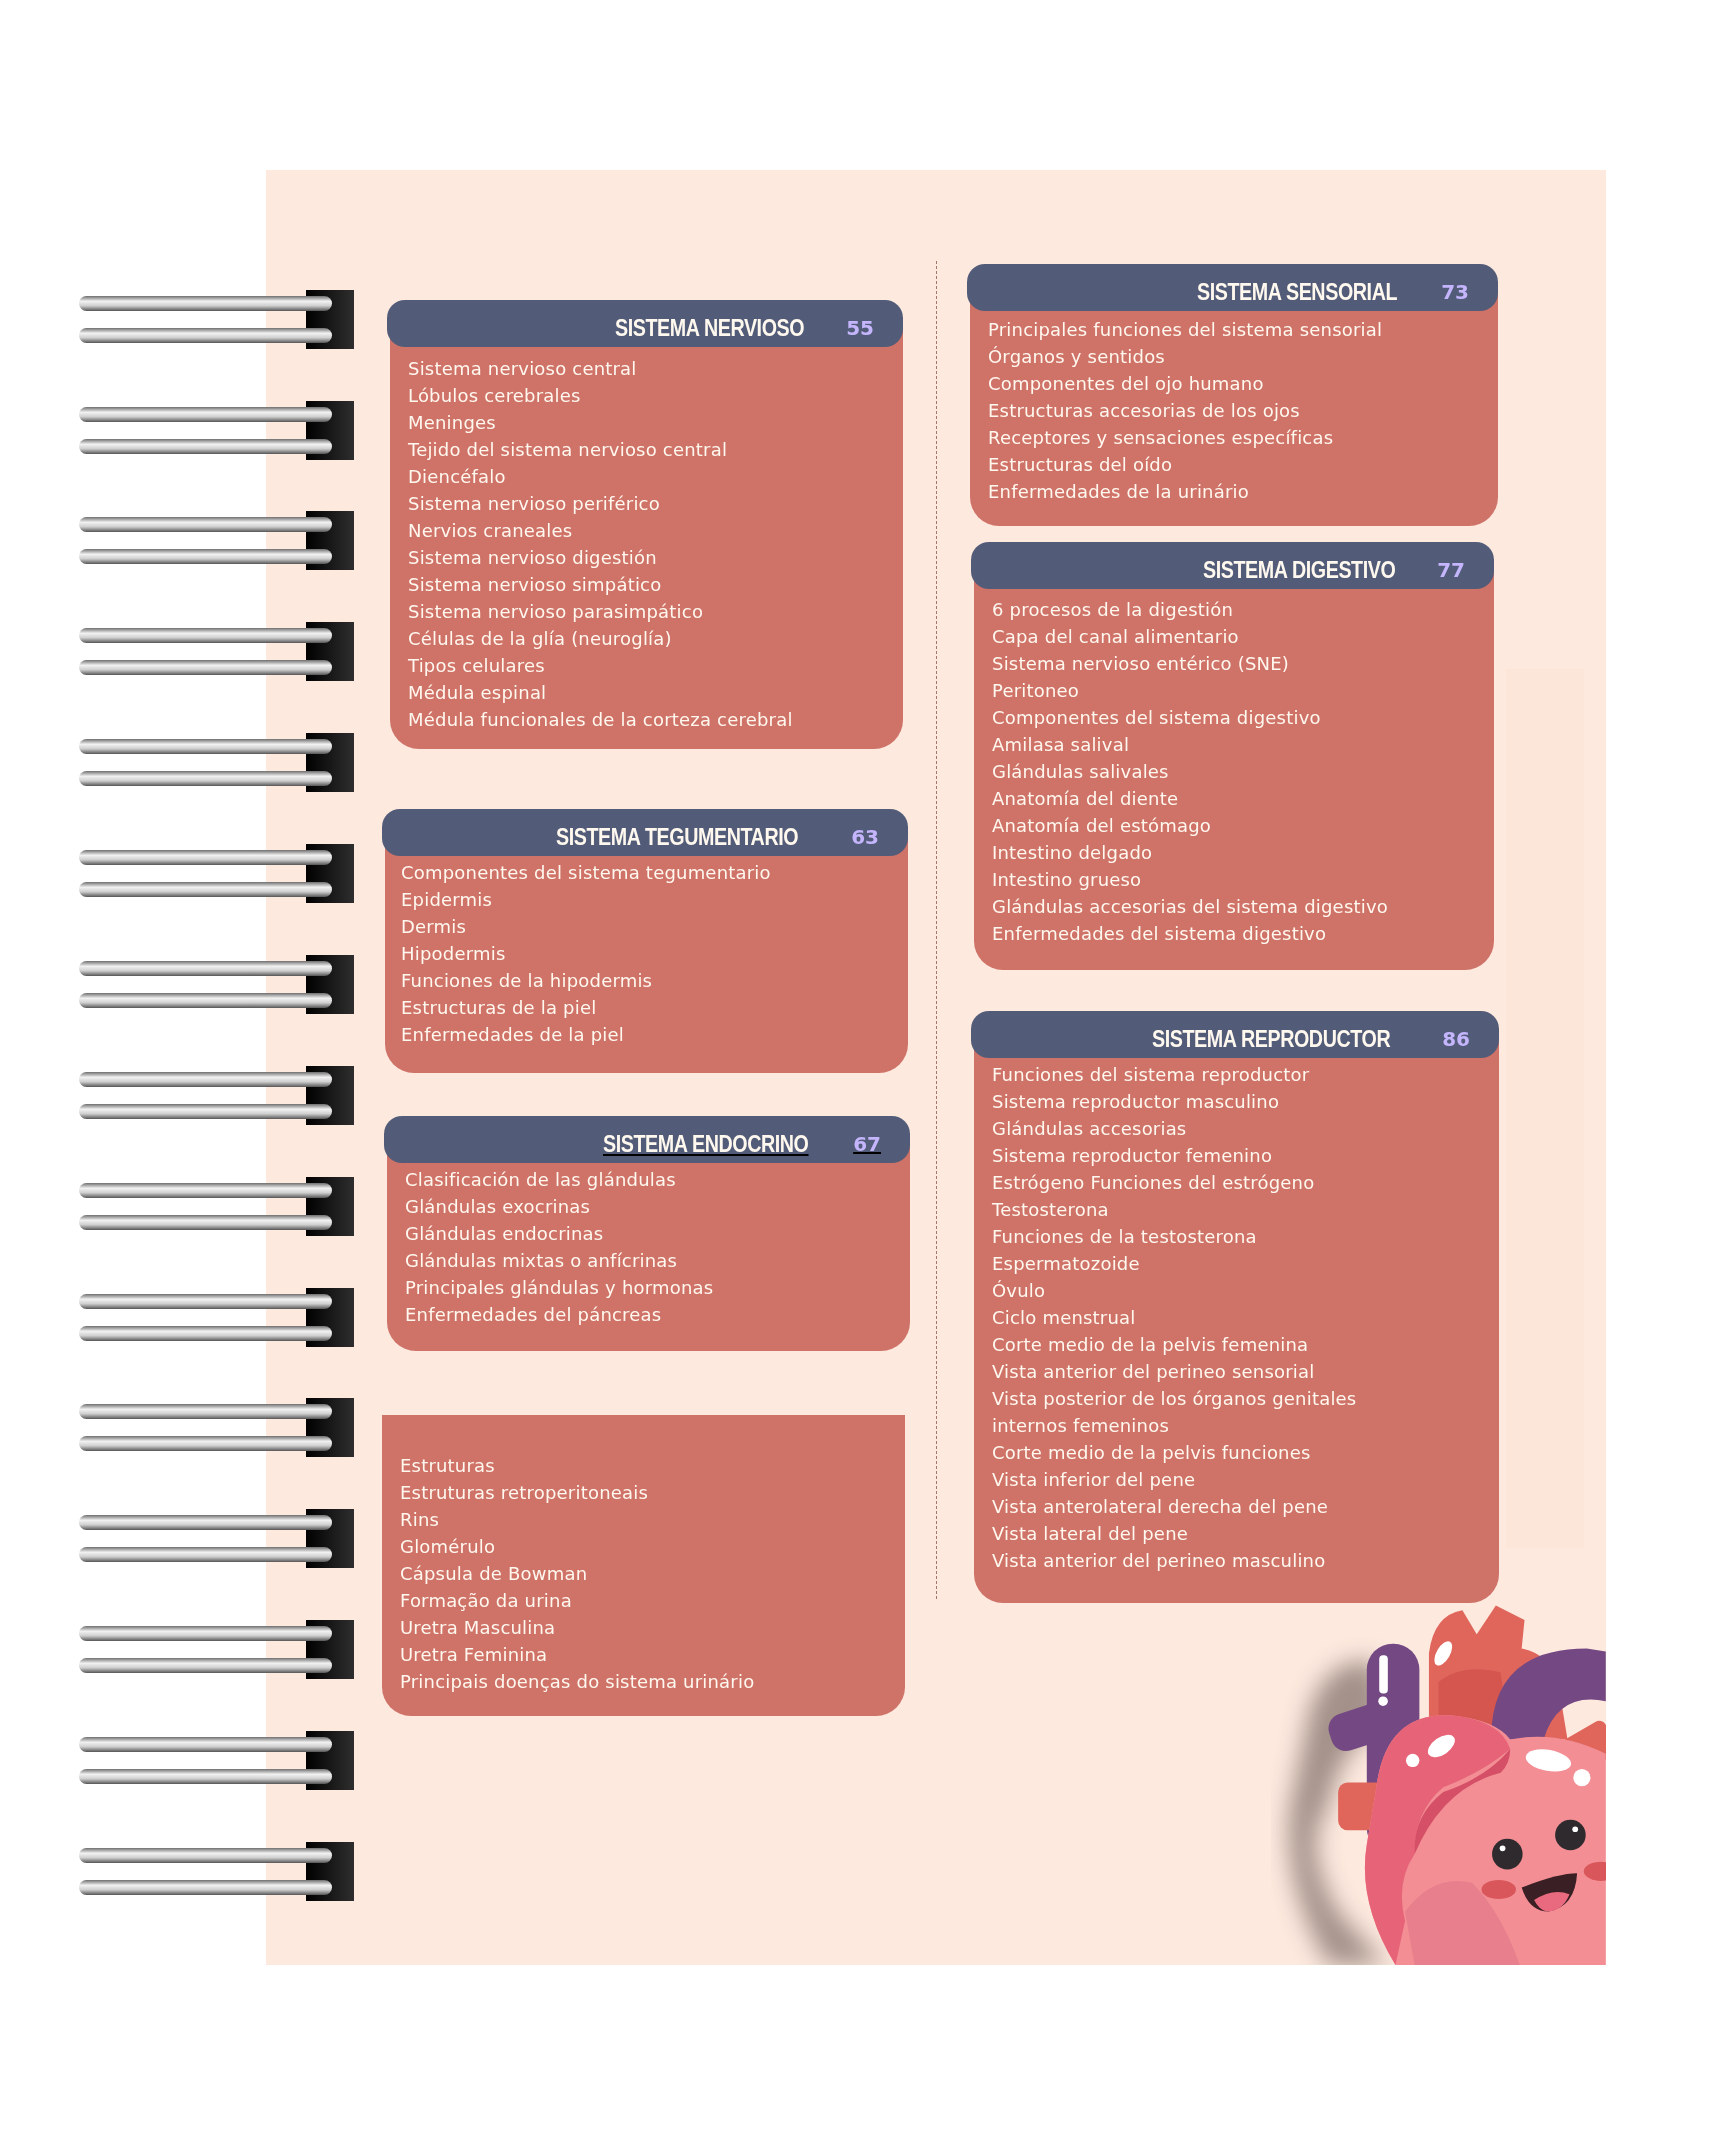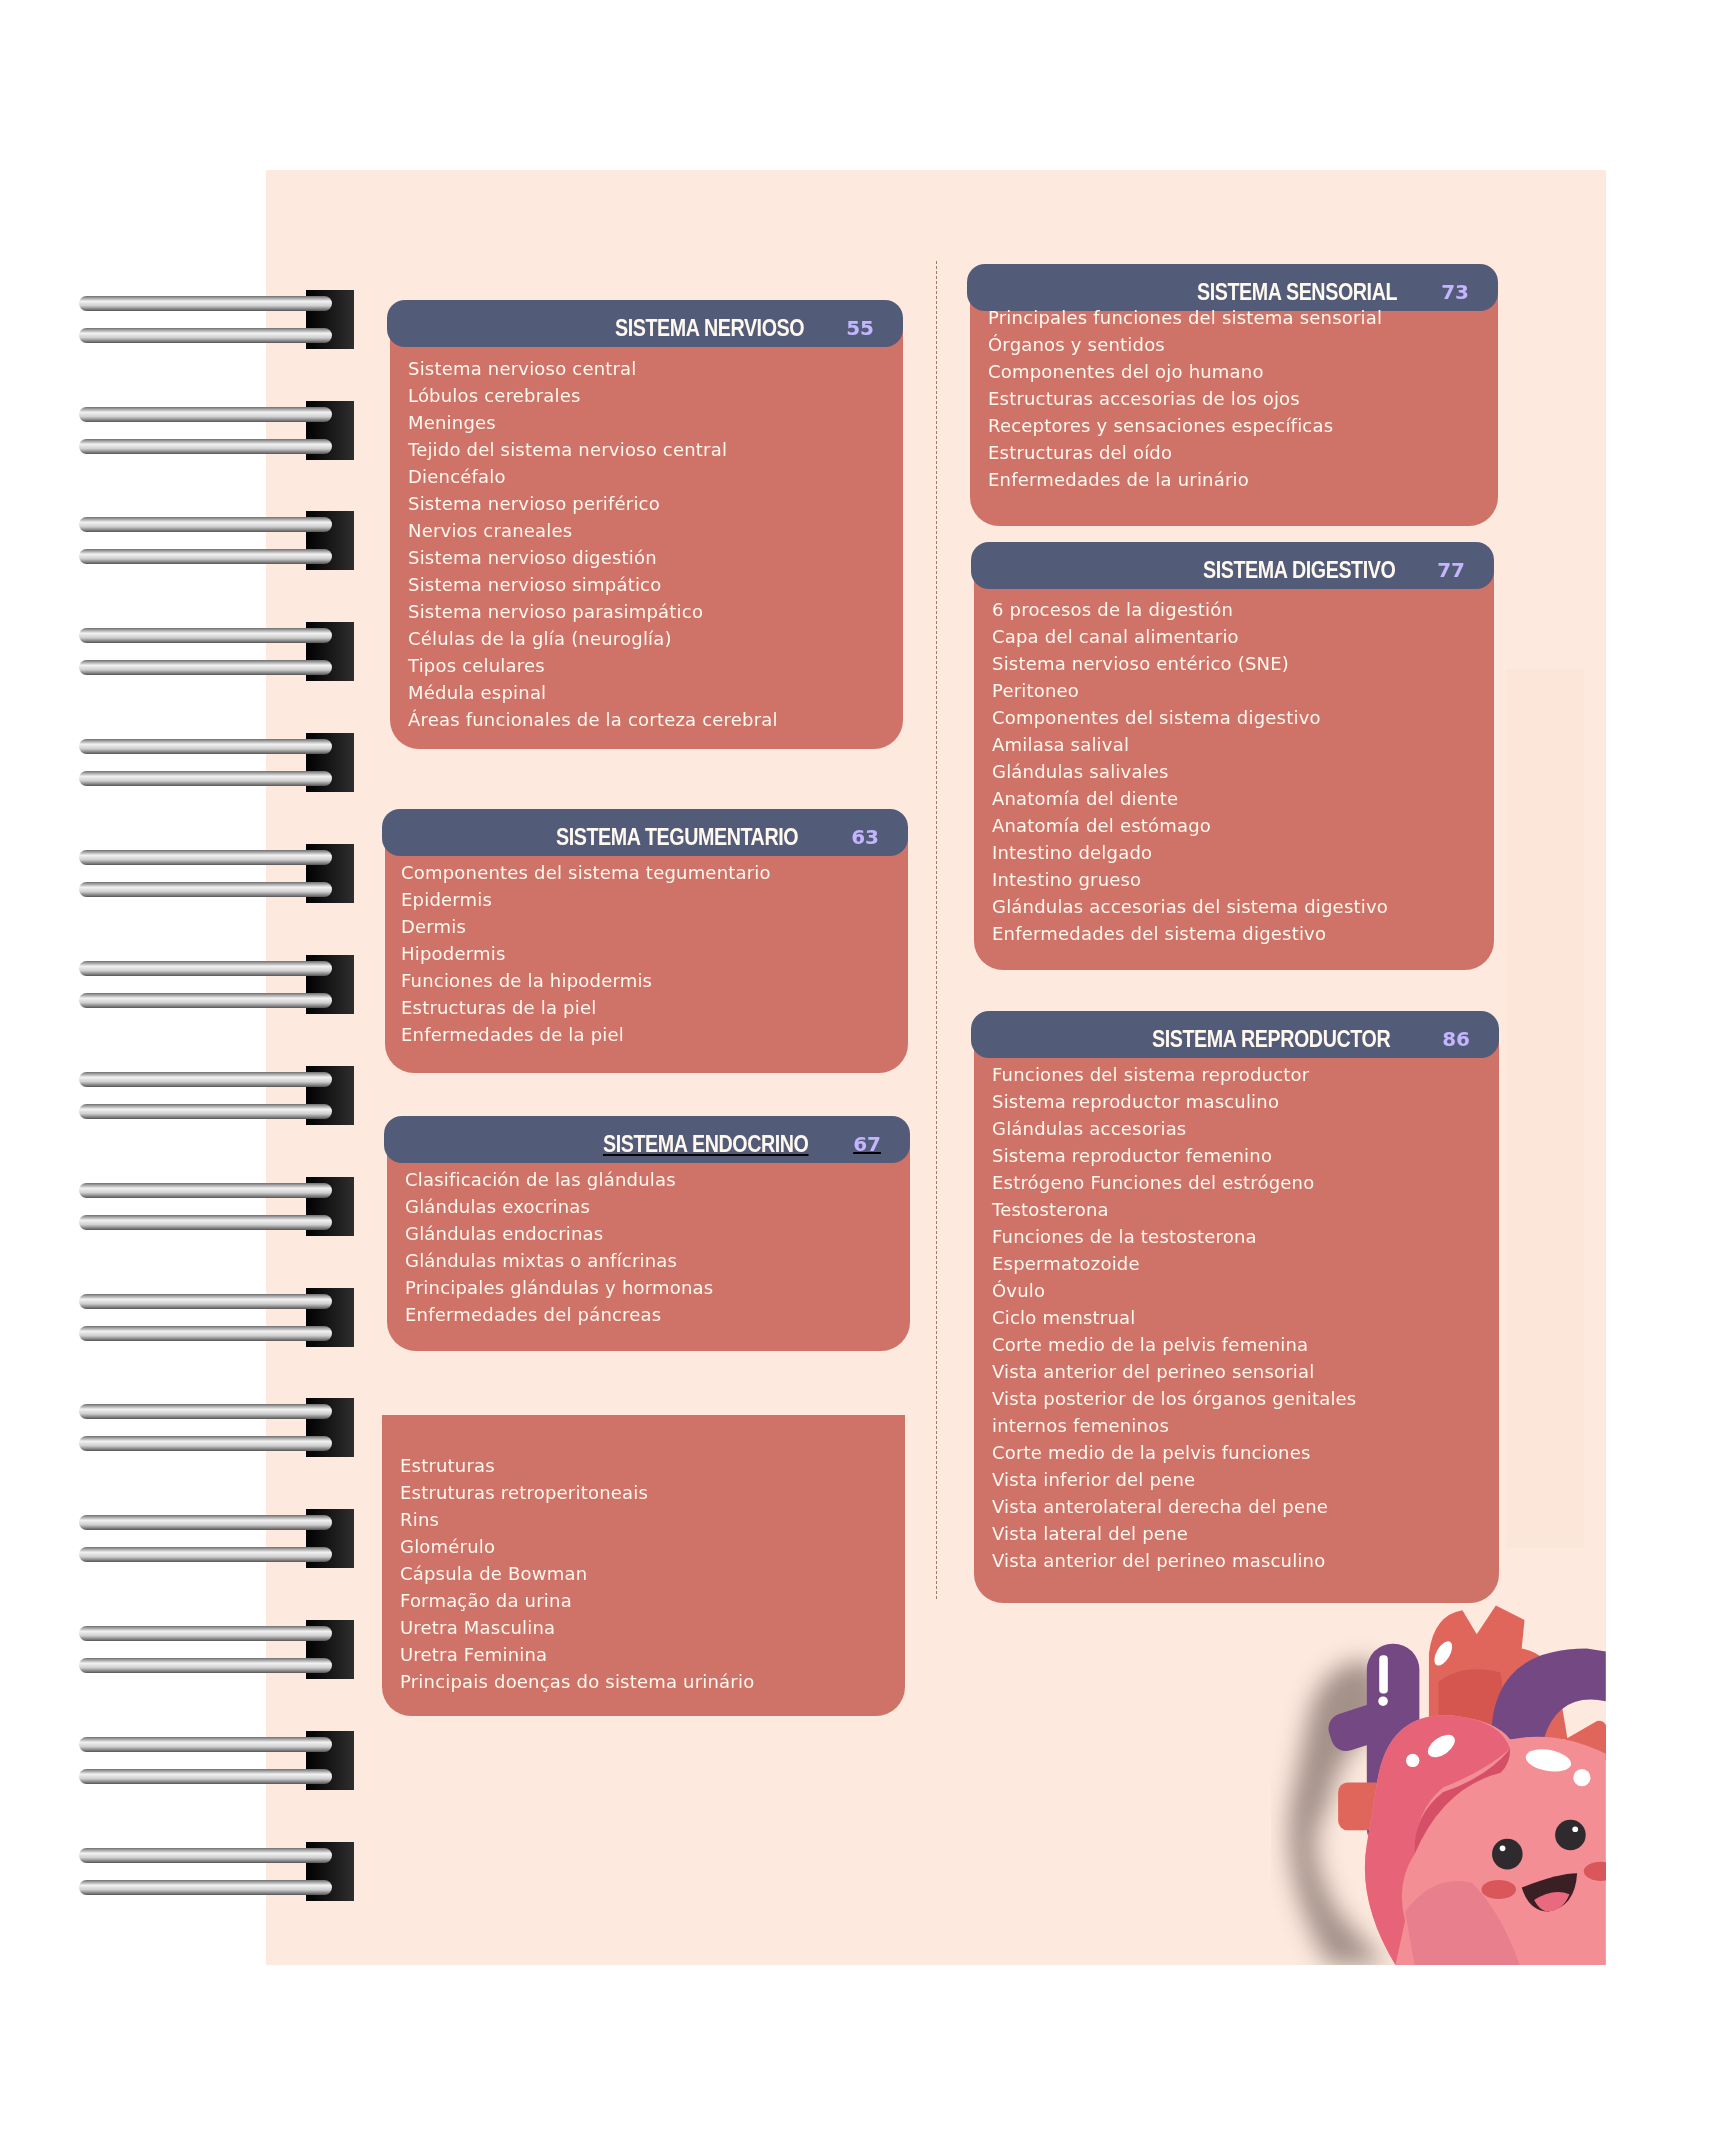--- a/index.html
+++ b/index.html
@@ -124,21 +124,21 @@
       <li>Tejido del sistema nervioso central</li>
       <li>Diencéfalo</li>
       <li>Sistema nervioso periférico</li>
       <li>Nervios craneales</li>
       <li>Sistema nervioso digestión</li>
       <li>Sistema nervioso simpático</li>
       <li>Sistema nervioso parasimpático</li>
       <li>Células de la glía (neuroglía)</li>
       <li>Tipos celulares</li>
       <li>Médula espinal</li>
-      <li>Áreas funcionales de la corteza cerebral</li>
+      <li>Médula funcionales de la corteza cerebral</li>
     </ul>
 </div>
 
 <div class="card" style="left:382px; top:809px; width:526px; height:264px;">
   <div class="head">
     <span class="title">SISTEMA TEGUMENTARIO</span>
     <span class="num">63</span>
   </div>
   <div class="body"></div>
   <ul style="top:50px; left:19px;">
@@ -182,21 +182,21 @@
       <li>Principais doenças do sistema urinário</li>
     </ul>
 </div>
 
 <div class="card" style="left:967px; top:264px; width:531px; height:262px;">
   <div class="head">
     <span class="title">SISTEMA SENSORIAL</span>
     <span class="num">73</span>
   </div>
   <div class="body"></div>
-  <ul style="top:40px; left:21px;">
+  <ul style="top:52px; left:21px;">
       <li>Principales funciones del sistema sensorial</li>
       <li>Órganos y sentidos</li>
       <li>Componentes del ojo humano</li>
       <li>Estructuras accesorias de los ojos</li>
       <li>Receptores y sensaciones específicas</li>
       <li>Estructuras del oído</li>
       <li>Enfermedades de la urinário</li>
     </ul>
 </div>
 

